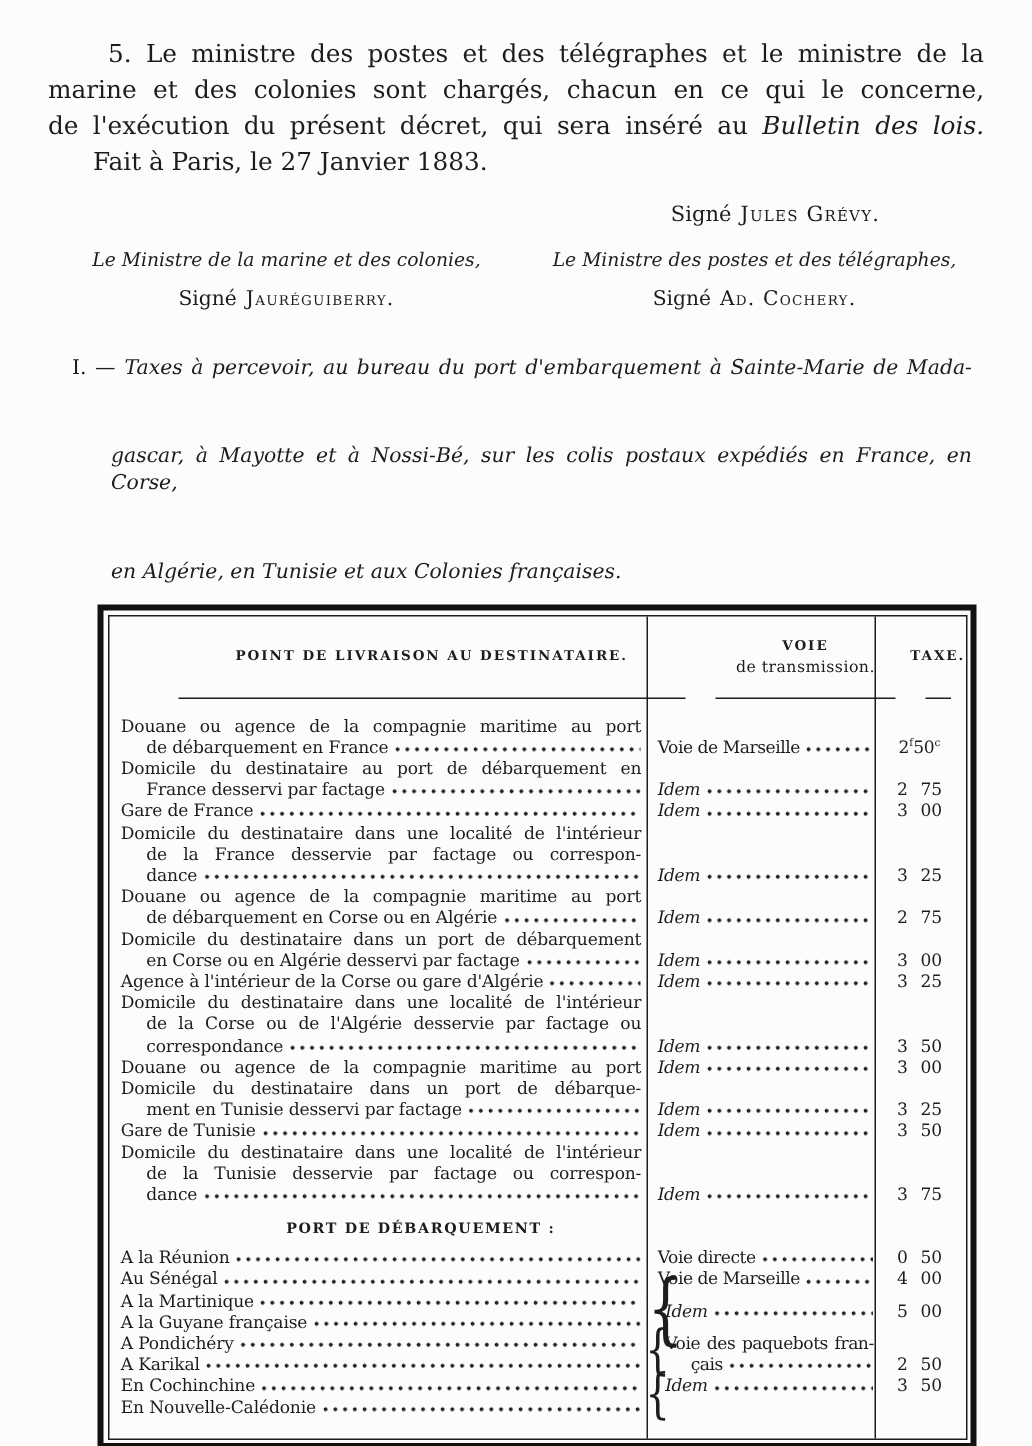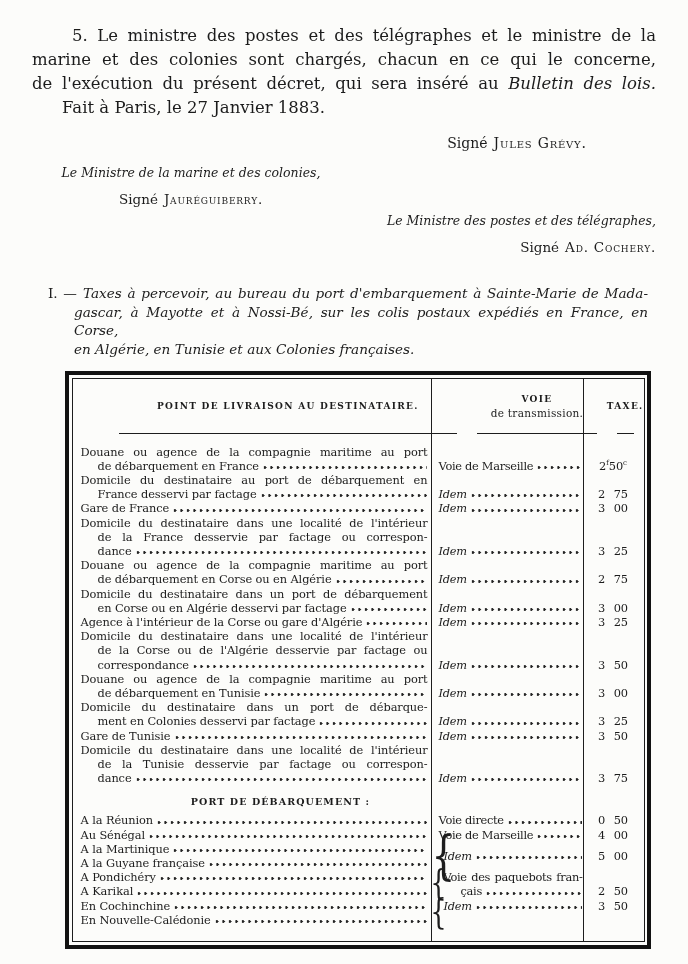--- a/index.html
+++ b/index.html
@@ -14,28 +14,28 @@
   .pline{text-align:justify;text-align-last:justify;}
   .pline.first{text-indent:40px;}
   .it{font-style:italic;}
   .fait{font-size:16.5px;line-height:24px;margin-left:30px;}
   
   .sig-grevy{margin-left:320px;width:330px;text-align:center;margin-top:15px;font-size:14px;}
   .name{font-variant:small-caps;letter-spacing:0.8px;}
   .sig-label{margin-right:6px;}
   .sig-row{display:flex;margin-top:14px;}
   .sig-col-left{width:318px;text-align:center;}
-  .sig-col-right{flex:1;text-align:right;margin-top:48px;}
+  .sig-col-right{flex:1;text-align:center;}
   .sig-title{font-style:italic;font-size:12.5px;line-height:16px;}
   .sig-line{margin-top:10px;font-size:13.5px;}
   
   .heading{margin:29px 0 0 16px;width:600px;font-size:13.6px;font-style:italic;line-height:18.5px;}
   .hline{text-align:justify;text-align-last:justify;}
   .hline.last{text-align:left;text-align-last:left;}
-  .hline.cont{padding-left:26px;}
+  .hline.cont{padding-left:26px;margin-top:40px;}
   .rom{font-style:normal;margin-right:6px;}
   
   .tbl-outer{width:586px;box-sizing:border-box;margin:13px 0 0 33px;
     border:4px solid #121212;padding:2.5px;}
   .tbl-inner{border:1.4px solid #1d1d1d;position:relative;}
   .vline{position:absolute;top:0;bottom:0;width:1.3px;background:#1d1d1d;}
   .vline.v1{left:358px;} .vline.v2{left:510px;}
   .thead{display:flex;height:55px;}
   .th{position:relative;display:flex;flex-direction:column;justify-content:center;
       align-items:center;box-sizing:border-box;}
@@ -265,40 +265,36 @@
                 <span class="dots"></span>
               </div>
             </div>
             <div class="td taxe">
               <span class="tval">3 50</span>
             </div>
           </div>
           <div class="trow align-bottom">
             <div class="td dest">
               <div class="dline fill"><span class="txt">Douane ou agence de la compagnie maritime au port</span></div>
-              <div class="dline ind">
-                <span class="txt">de débarquement en Tunisie</span>
-                <span class="dots"></span>
-              </div>
             </div>
             <div class="td voie">
               <div class="dline">
                 <span class="txt it">Idem</span>
                 <span class="dots"></span>
               </div>
             </div>
             <div class="td taxe">
               <span class="tval">3 00</span>
             </div>
           </div>
           <div class="trow align-bottom">
             <div class="td dest">
               <div class="dline fill"><span class="txt">Domicile du destinataire dans un port de débarque-</span></div>
               <div class="dline ind">
-                <span class="txt">ment en Colonies desservi par factage</span>
+                <span class="txt">ment en Tunisie desservi par factage</span>
                 <span class="dots"></span>
               </div>
             </div>
             <div class="td voie">
               <div class="dline">
                 <span class="txt it">Idem</span>
                 <span class="dots"></span>
               </div>
             </div>
             <div class="td taxe">

